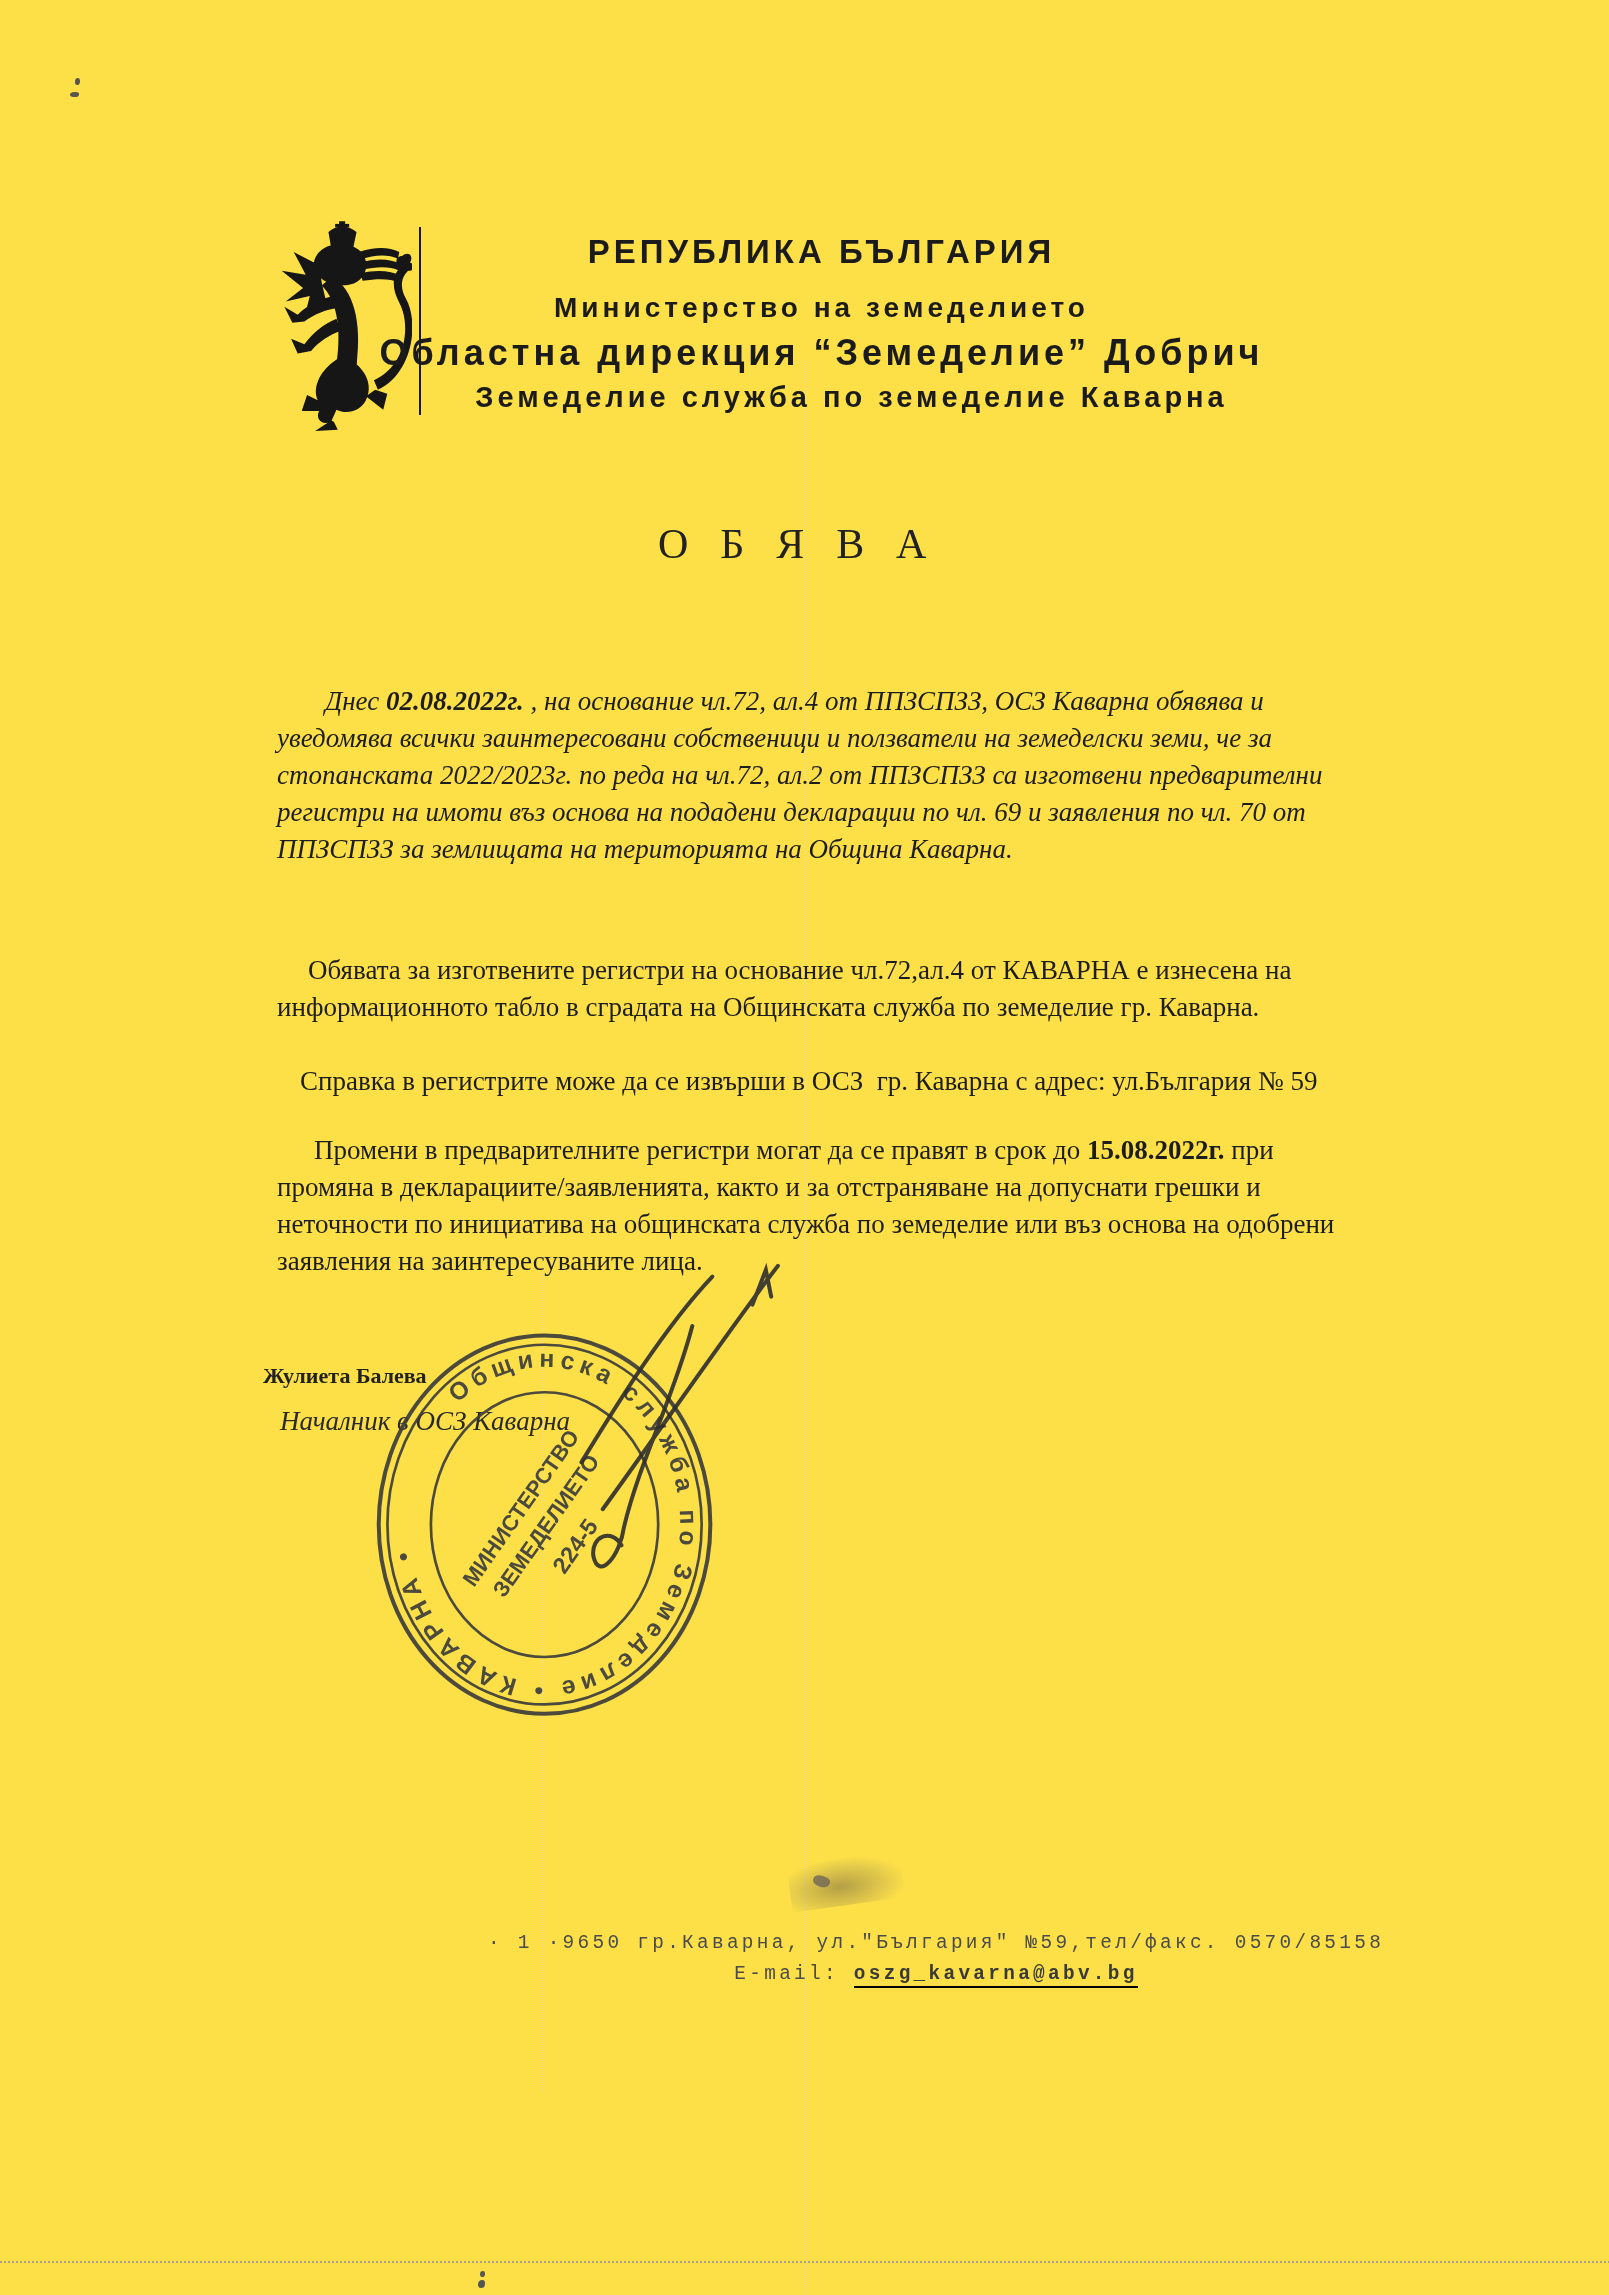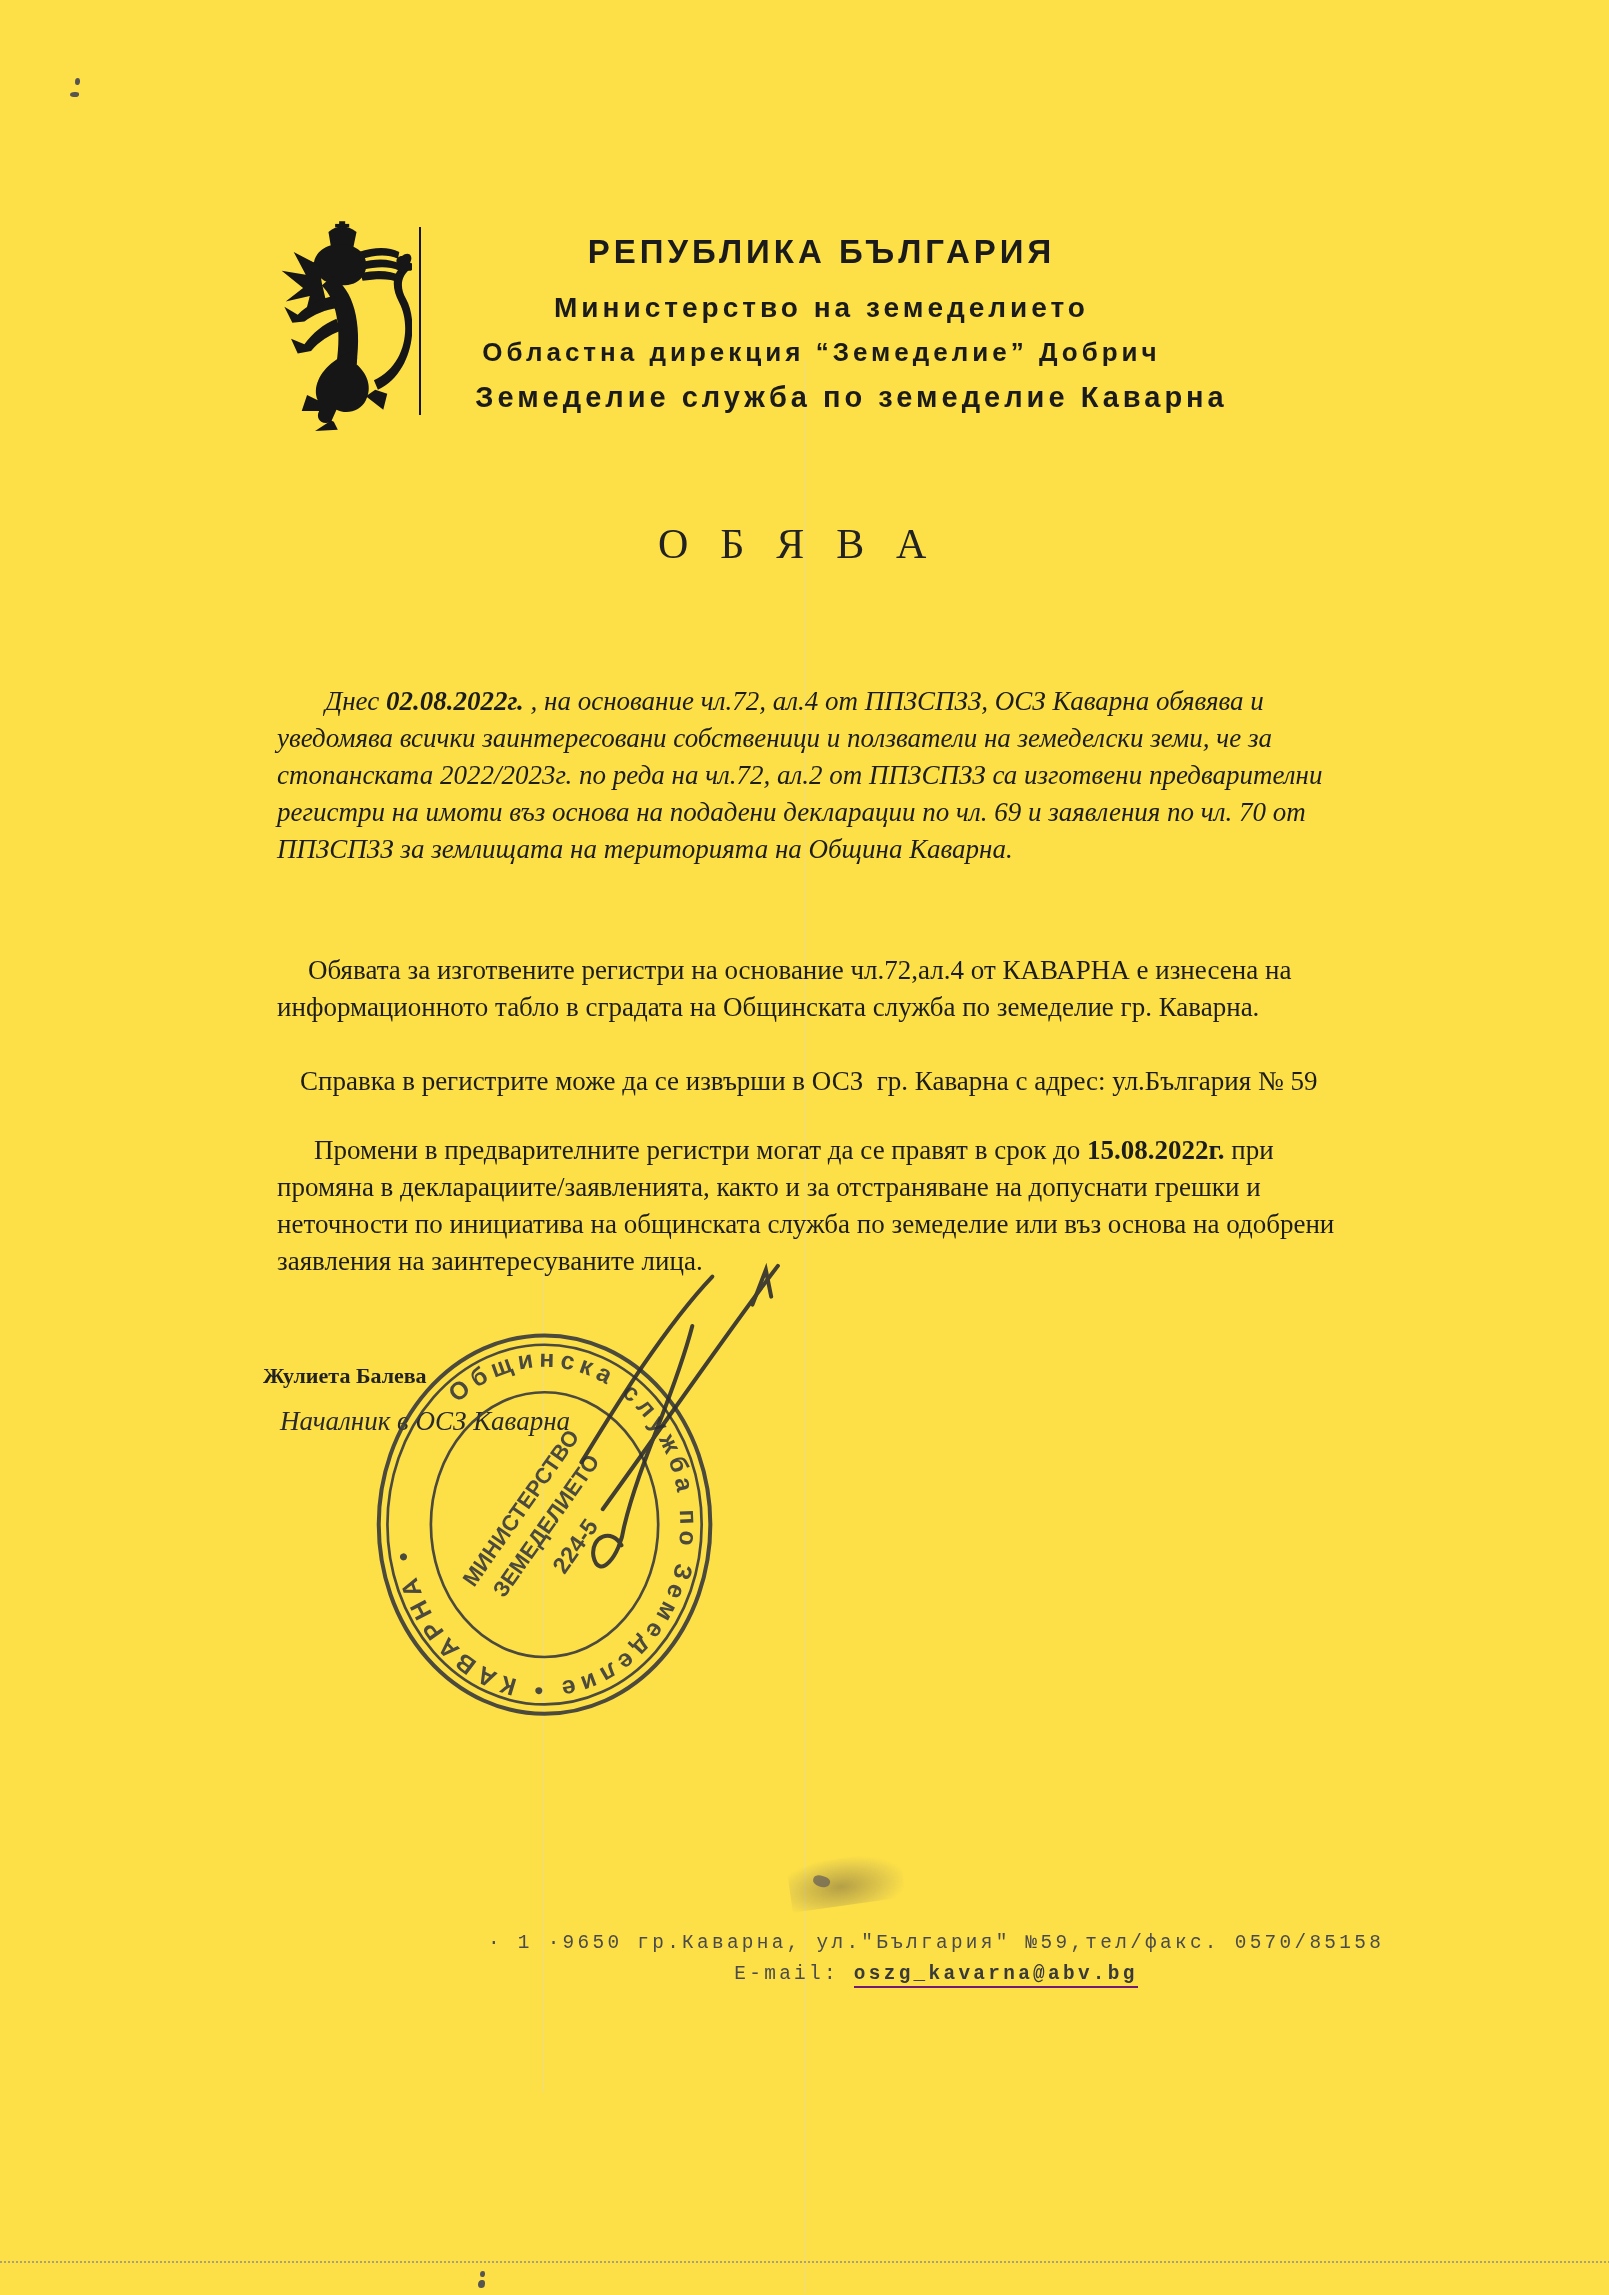--- a/index.html
+++ b/index.html
@@ -15,21 +15,21 @@
   .scanline.b{left:543px;top:1256px;height:835px;}
   
   .speck{position:absolute;background:#57554f;border-radius:60% 40% 55% 45%;}
   
   .emblem{position:absolute;left:275px;top:221px;}
   .emblem-divider{position:absolute;left:419px;top:227px;width:2px;height:188px;background:#161616;}
   .letterhead{position:absolute;left:374px;top:234px;width:895px;text-align:center;
     font-family:"Liberation Sans", sans-serif;font-weight:bold;color:#1b1b1b;}
   .lh1{font-size:33px;letter-spacing:4px;line-height:35px;}
   .lh2{font-size:28px;letter-spacing:4px;line-height:29px;margin-top:24px;}
-  .lh3{font-size:26px;letter-spacing:4px;line-height:31px;margin-top:14.7px;}
+  .lh3{font-size:36px;letter-spacing:4px;line-height:31px;margin-top:14.7px;}
   .lh4{font-size:29px;letter-spacing:4px;line-height:30px;margin-top:14.7px;margin-left:60px;}
   
   .doc-title{position:absolute;left:658px;top:520px;font-size:42px;font-weight:normal;
     letter-spacing:10.7px;white-space:pre;color:#222;}
   
   .para{position:absolute;left:277px;width:1203px;font-size:27px;line-height:37px;
     color:#1d1d1d;white-space:pre-wrap;}
   .para b{font-weight:bold;}
   .p1{top:683px;text-indent:48px;font-style:italic;}
   .p2{top:952px;text-indent:31px;}
@@ -37,21 +37,21 @@
   .p4{top:1132px;text-indent:37px;}
   
   .sig-name{position:absolute;left:263px;top:1363px;font-size:22px;font-weight:bold;color:#222;}
   .sig-role{position:absolute;left:263px;top:1406px;font-size:27px;font-style:italic;color:#2a2a2a;margin-left:17px;}
   .stamp-wrap{position:absolute;left:354px;top:1247px;width:468px;height:491px;}
   
   .footer{position:absolute;left:468px;top:1931px;width:936px;text-align:center;
     font-family:"Liberation Mono", monospace;color:#4b4b4b;}
   .f1{font-size:19.4px;letter-spacing:3.3px;line-height:24px;}
   .f2{font-size:19.4px;letter-spacing:3.3px;line-height:24px;margin-top:6.7px;}
-  .f2 .email{font-weight:bold;color:#3a3a3a;border-bottom:2px solid #701a75;padding-bottom:1.3px;}
+  .f2 .email{font-weight:bold;color:#3a3a3a;border-bottom:2px solid #000000;padding-bottom:1.3px;}
   
   .smudge{position:absolute;left:789px;top:1858px;width:114px;height:47px;
     background:radial-gradient(ellipse at 45% 60%, rgba(90,80,70,.45), rgba(120,110,100,.15) 55%, transparent 75%);
     transform:rotate(-8deg);filter:blur(0.7px);}
   .smudge2{position:absolute;left:813px;top:1876px;width:17.4px;height:10.7px;background:#6a6257;
     border-radius:50% 40% 60% 50%;opacity:.75;transform:rotate(20deg);}
   .bottom-dotline{position:absolute;left:0;top:2261px;width:100%;border-top:2px dotted #8d8d8a;opacity:.75;}
 </style>
 </head>
 <body>

